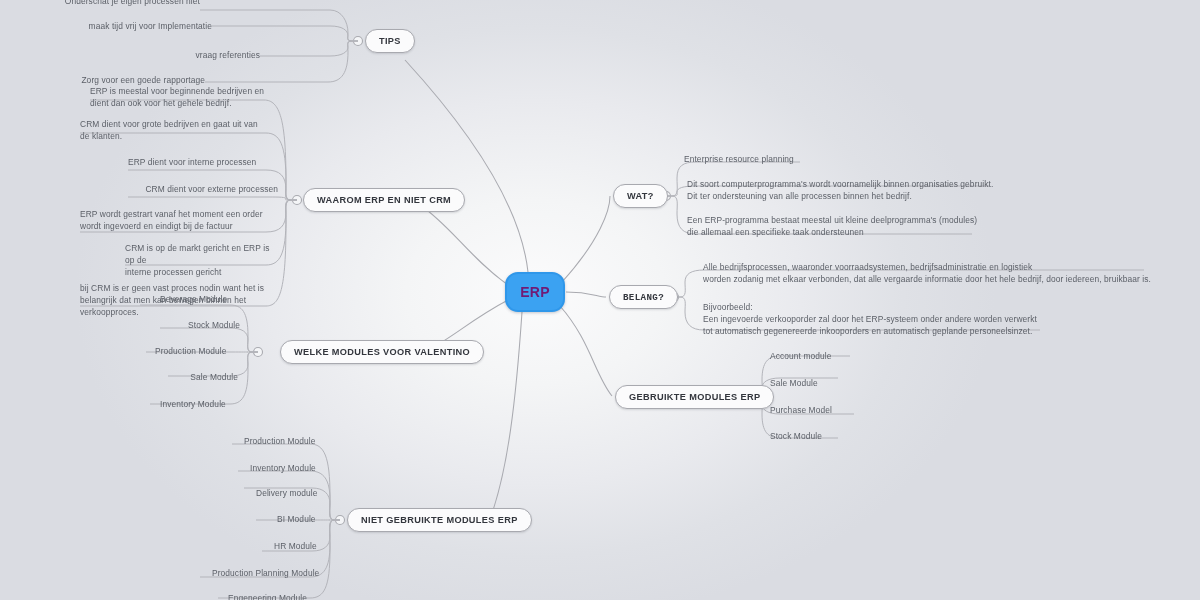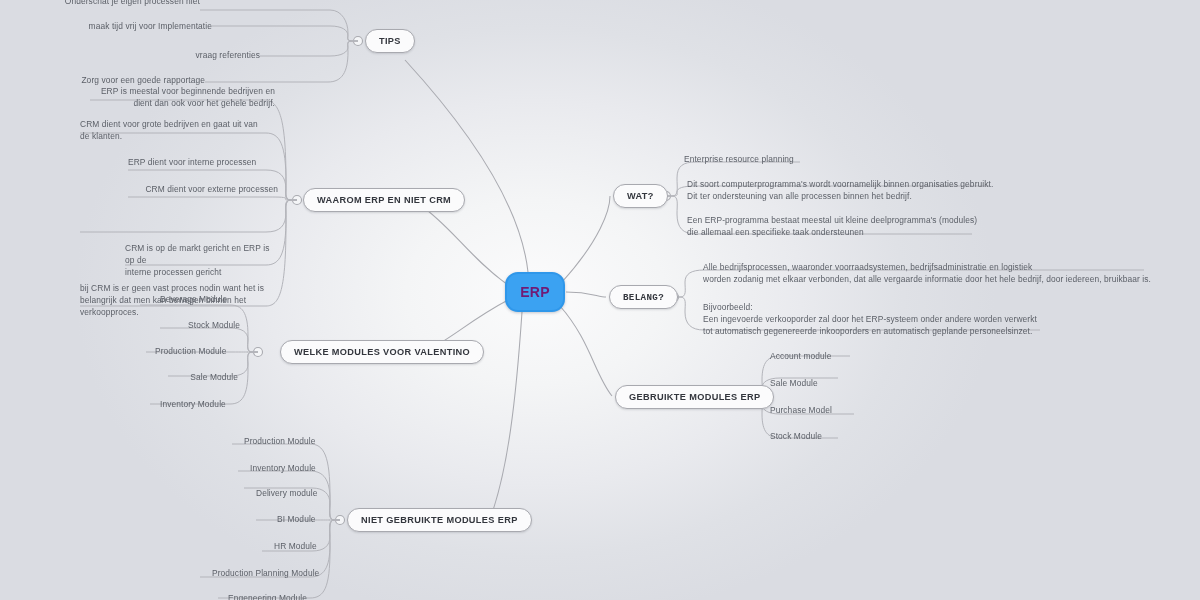--- a/index.html
+++ b/index.html
@@ -139,26 +139,28 @@
 
   <div class="node branch" style="left:615px;top:385px;">
     <span>GEBRUIKTE MODULES ERP</span>
   </div>
 
   <div class="node leaf r" style="left:60px;top:-4px;width:140px;">Onderschat je eigen processen niet</div>
   <div class="node leaf r" style="left:72px;top:21px;width:140px;">maak tijd vrij voor Implementatie</div>
   <div class="node leaf r" style="left:160px;top:50px;width:100px;">vraag referenties</div>
   <div class="node leaf r" style="left:65px;top:75px;width:140px;">Zorg voor een goede rapportage</div>
 
-  <div class="node leaf l" style="left:90px;top:86px;width:185px;text-align:right;">ERP is meestal voor beginnende bedrijven en
+  <div class="node leaf l" style="left:90px;top:86px;width:185px;">ERP is meestal voor beginnende bedrijven en
 dient dan ook voor het gehele bedrijf.</div>
   <div class="node leaf l" style="left:80px;top:119px;width:195px;">CRM dient voor grote bedrijven en gaat uit van
 de klanten.</div>
   <div class="node leaf l" style="left:128px;top:157px;width:150px;">ERP dient voor interne processen</div>
   <div class="node leaf l" style="left:128px;top:184px;width:150px;text-align:right;">CRM dient voor externe processen</div>
+  <div class="node leaf l" style="left:80px;top:209px;width:195px;">ERP wordt gestrart vanaf het moment een order
+wordt ingevoerd en eindigt bij de factuur</div>
   <div class="node leaf l" style="left:125px;top:243px;width:155px;">CRM is op de markt gericht en ERP is op de
 interne processen gericht</div>
   <div class="node leaf l" style="left:80px;top:283px;width:190px;">bij CRM is er geen vast proces nodin want het is
 belangrijk dat men kan bewegen binnen het
 verkoopproces.</div>
 
   <div class="node leaf l" style="left:160px;top:294px;width:110px;">Beverage Module</div>
   <div class="node leaf r" style="left:130px;top:320px;width:110px;">Stock Module</div>
   <div class="node leaf l" style="left:155px;top:346px;width:110px;">Production Module</div>
   <div class="node leaf r" style="left:128px;top:372px;width:110px;">Sale Module</div>

